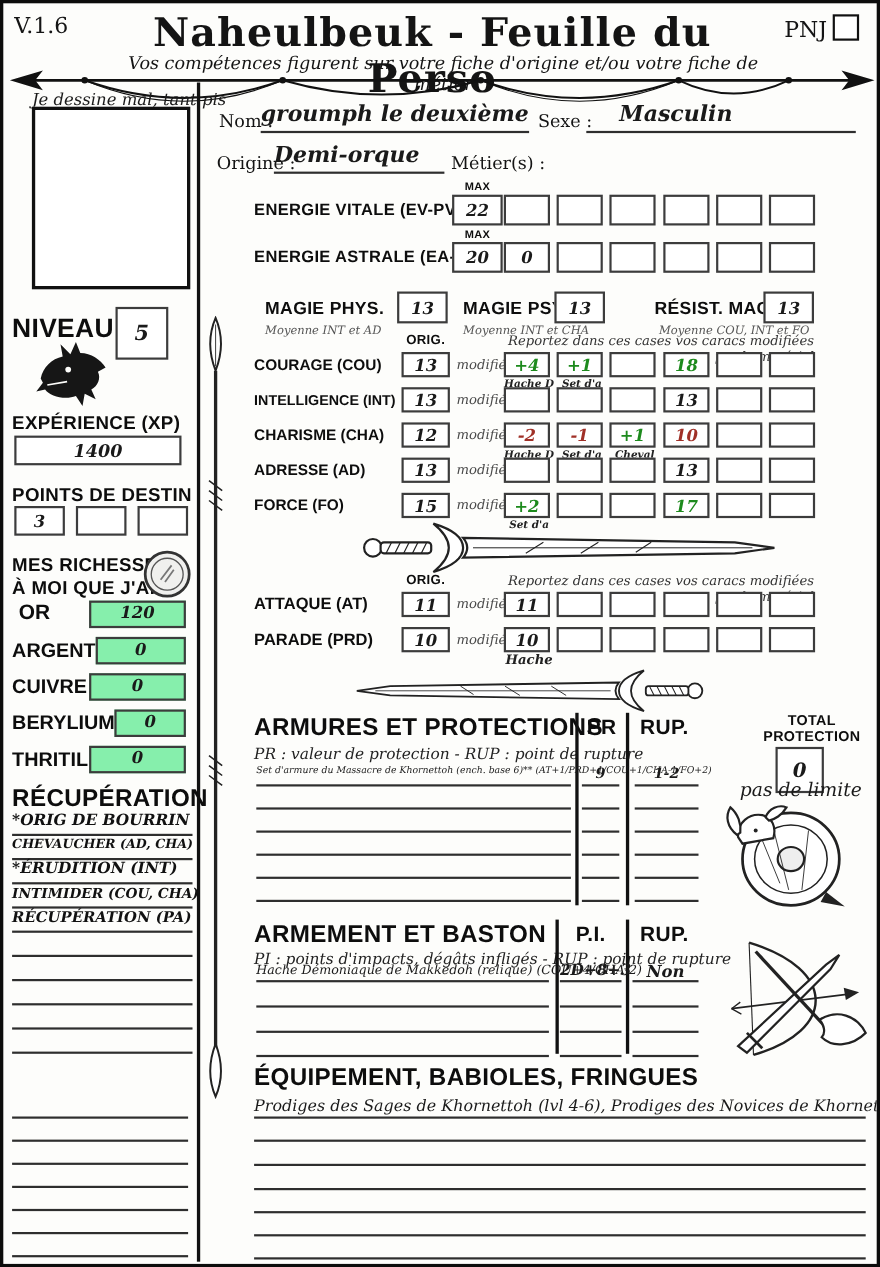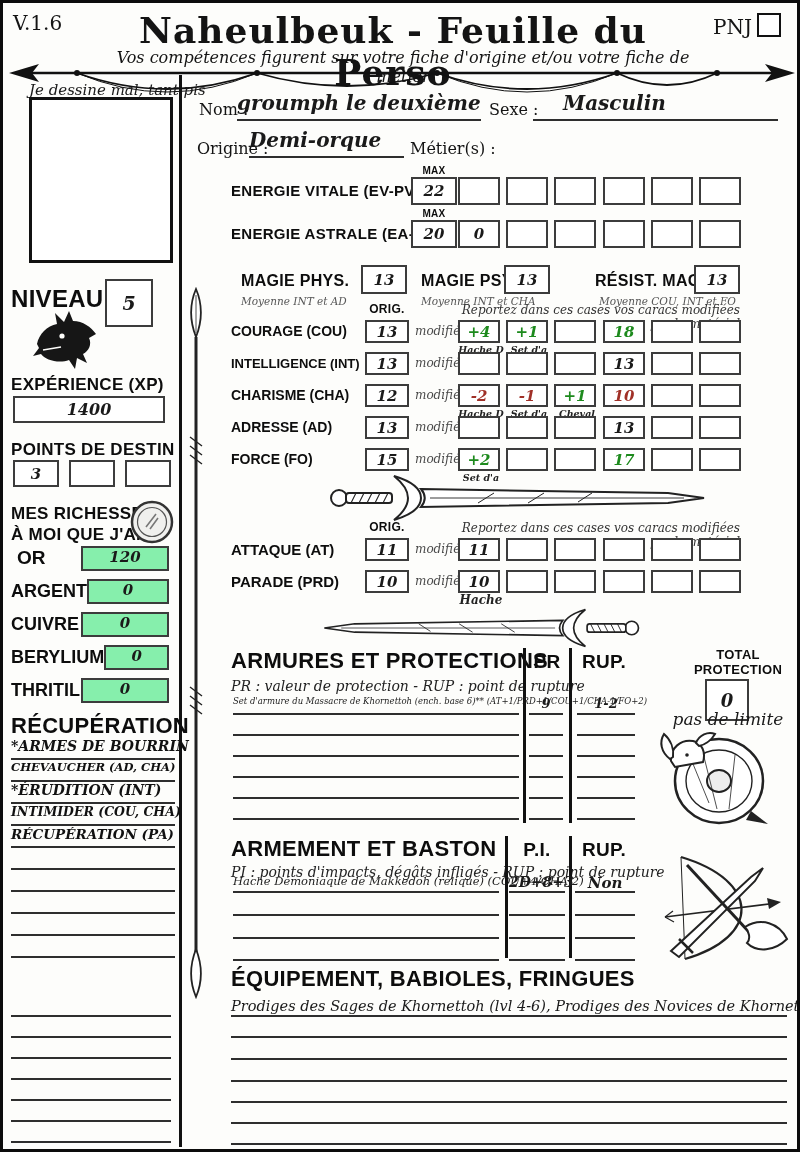--- a/index.html
+++ b/index.html
@@ -142,21 +142,21 @@
       </div>
   </div>
   <div class="wrow" style="top:674px;">
     <span class="wlab">THRITIL</span>
     <div class="wbox">
         <span class="hv">0</span>
       </div>
   </div>
 
   <div class="abs b900" style="left:8px;top:710px;font-size:22px;">RÉCUPÉRATION</div>
-  <div class="compline" style="top:735px;font-size:14px;">*ARMES DE BOURRIN</div>
+  <div class="compline" style="top:735px;font-size:14px;">*ORIG DE BOURRIN</div>
   <div class="compline" style="top:757px;font-size:11.5px;">CHEVAUCHER (AD, CHA)</div>
   <div class="compline" style="top:779px;font-size:14px;">*ÉRUDITION (INT)</div>
   <div class="compline" style="top:801px;font-size:12.5px;">INTIMIDER (COU, CHA)</div>
   <div class="compline" style="top:823px;font-size:13.5px;">RÉCUPÉRATION (PA)</div>
   <div class="compline" style="top:845px;"></div>
   <div class="compline" style="top:867px;"></div>
   <div class="compline" style="top:889px;"></div>
   <div class="compline" style="top:911px;"></div>
   <div class="compline" style="top:933px;"></div>
 

